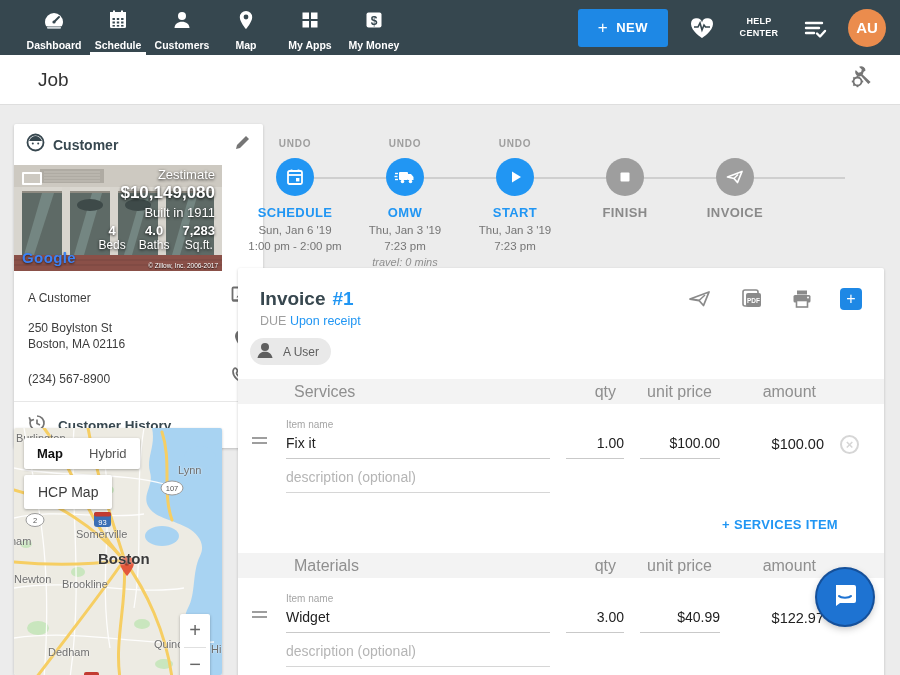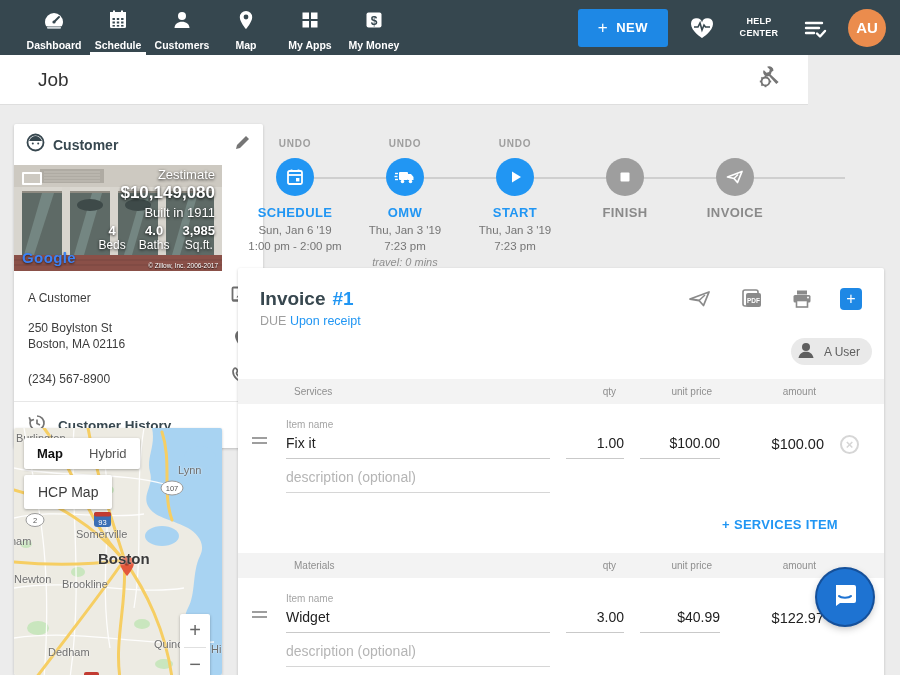--- a/index.html
+++ b/index.html
@@ -13,21 +13,21 @@
   .nav-item .nav-label { font-size:10.5px; font-weight:bold; white-space:nowrap; }
   .nav-item.active::after { content:""; position:absolute; bottom:0; left:4px; right:4px; height:3px; background:#FFF; }
   .nav-right { margin-left:auto; display:flex; align-items:center; gap:20px; padding-right:14px; }
   .new-btn { height:38px; background:#1E88E5; color:#FFF; border:none; border-radius:3px; padding:0 20px; font-size:13px; font-weight:bold; display:flex; align-items:center; gap:8px; cursor:pointer; font-family:inherit; letter-spacing:.5px; }
   .new-btn .plus { font-size:17px; font-weight:normal; }
   .help-center { color:#FFF; font-size:9px; font-weight:bold; width:46px; text-align:center; line-height:1.25; letter-spacing:.3px; cursor:pointer; }
   .avatar { width:38px; height:38px; border-radius:50%; background:#EB8C4D; color:#FFF; font-size:15px; font-weight:bold; display:flex; align-items:center; justify-content:center; cursor:pointer; }
   .icon-btn { cursor:pointer; display:flex; align-items:center; }
 
   
-  .jobbar { position:absolute; top:55px; left:0; width:808px; height:50px; background:#FFF; border-bottom:1px solid #DEDEDE; display:flex; align-items:center; z-index:20; }
+  .jobbar { position:absolute; top:55px; left:0; width:900px; height:50px; background:#FFF; border-bottom:1px solid #DEDEDE; display:flex; align-items:center; z-index:20; }
   .job-title { font-size:19px; color:#333; margin-left:38px; }
   .job-tools { margin-left:auto; margin-right:26px; cursor:pointer; }
 
   
   .card { position:absolute; background:#FFF; border-radius:2px; box-shadow:0 1px 3px rgba(0,0,0,.2); }
 
   
   .customer-card { left:14px; top:124px; width:249px; }
   .cust-head { display:flex; align-items:center; gap:8px; padding:9px 12px; }
   .cust-head .title { font-size:14px; font-weight:bold; color:#37474F; }
@@ -84,24 +84,24 @@
   
   .invoice-card { left:238px; top:268px; width:646px; height:420px; }
   .inv-head { display:flex; align-items:center; padding:20px 22px 2px; }
   .inv-title { font-size:19px; font-weight:bold; color:#37474F; }
   .inv-num { font-size:19px; font-weight:bold; color:#2196F3; margin-left:7px; }
   .inv-icons { margin-left:auto; display:flex; align-items:center; gap:27px; }
   .plus-btn { width:22px; height:22px; background:#1E88E5; border-radius:4px; color:#FFF; font-size:16px; display:flex; align-items:center; justify-content:center; cursor:pointer; }
   .due-row { padding:2px 22px 0; font-size:12.5px; }
   .due-label { color:#9E9E9E; }
   .due-value { color:#2196F3; cursor:pointer; }
-  .chip-row { display:flex; justify-content:flex-end; padding:10px 12px 14px; }
+  .chip-row { display:flex; padding:10px 12px 14px; }
   .user-chip { display:flex; align-items:center; background:#E9E9E9; border-radius:14px; height:27px; padding:0 12px 0 4px; gap:7px; cursor:pointer; }
   .user-chip .uname { font-size:12px; color:#5F5F5F; }
-  .sec-head { height:25px; background:#F3F3F3; display:grid; grid-template-columns:18px 1fr 58px 80px 88px 30px; gap:16px; padding:0 22px; align-items:center; color:#8F8F8F; font-size:10px; }
+  .sec-head { height:25px; background:#F3F3F3; display:grid; grid-template-columns:18px 1fr 58px 80px 88px 30px; gap:16px; padding:0 22px; align-items:center; color:#8F8F8F; font-size:16px; }
   .sec-head .cr { text-align:right; }
   .row-grid { display:grid; grid-template-columns:18px 1fr 58px 80px 88px 30px; gap:16px; padding:0 14px; align-items:end; }
   .item-row { margin-top:15px; }
   .drag { align-self:end; margin-bottom:12px; cursor:grab; }
   .drag span { display:block; width:15px; height:2px; background:#9E9E9E; margin:3px 0; }
   .fld-label { font-size:10px; color:#A5A5A5; margin-bottom:5px; }
   .inp { font-size:14px; color:#212121; padding-bottom:7px; border-bottom:1px solid #C9C9C9; cursor:text; }
   .num { text-align:right; }
   .amount-cell { font-size:14.5px; color:#212121; text-align:right; padding-bottom:7px; }
   .x-btn { width:19px; height:19px; border:2px solid #D6D6D6; border-radius:50%; color:#D6D6D6; font-size:13px; line-height:15px; text-align:center; align-self:end; margin-bottom:5px; cursor:pointer; font-weight:bold; }
@@ -302,21 +302,21 @@
       <div class="stats">
         <div class="stat">
             <div class="v">4</div>
             <div class="l">Beds</div>
           </div>
         <div class="stat">
             <div class="v">4.0</div>
             <div class="l">Baths</div>
           </div>
         <div class="stat">
-            <div class="v">3,985</div>
+            <div class="v">7,283</div>
             <div class="l">Sq.ft.</div>
           </div>
       </div>
     </div>
     <div class="google-mark">Google</div>
     <div class="zillow">© Zillow, Inc. 2006-2017</div>
   </div>
   <div class="cust-rows">
     <div class="crow">
       <span class="txt">A Customer</span>

